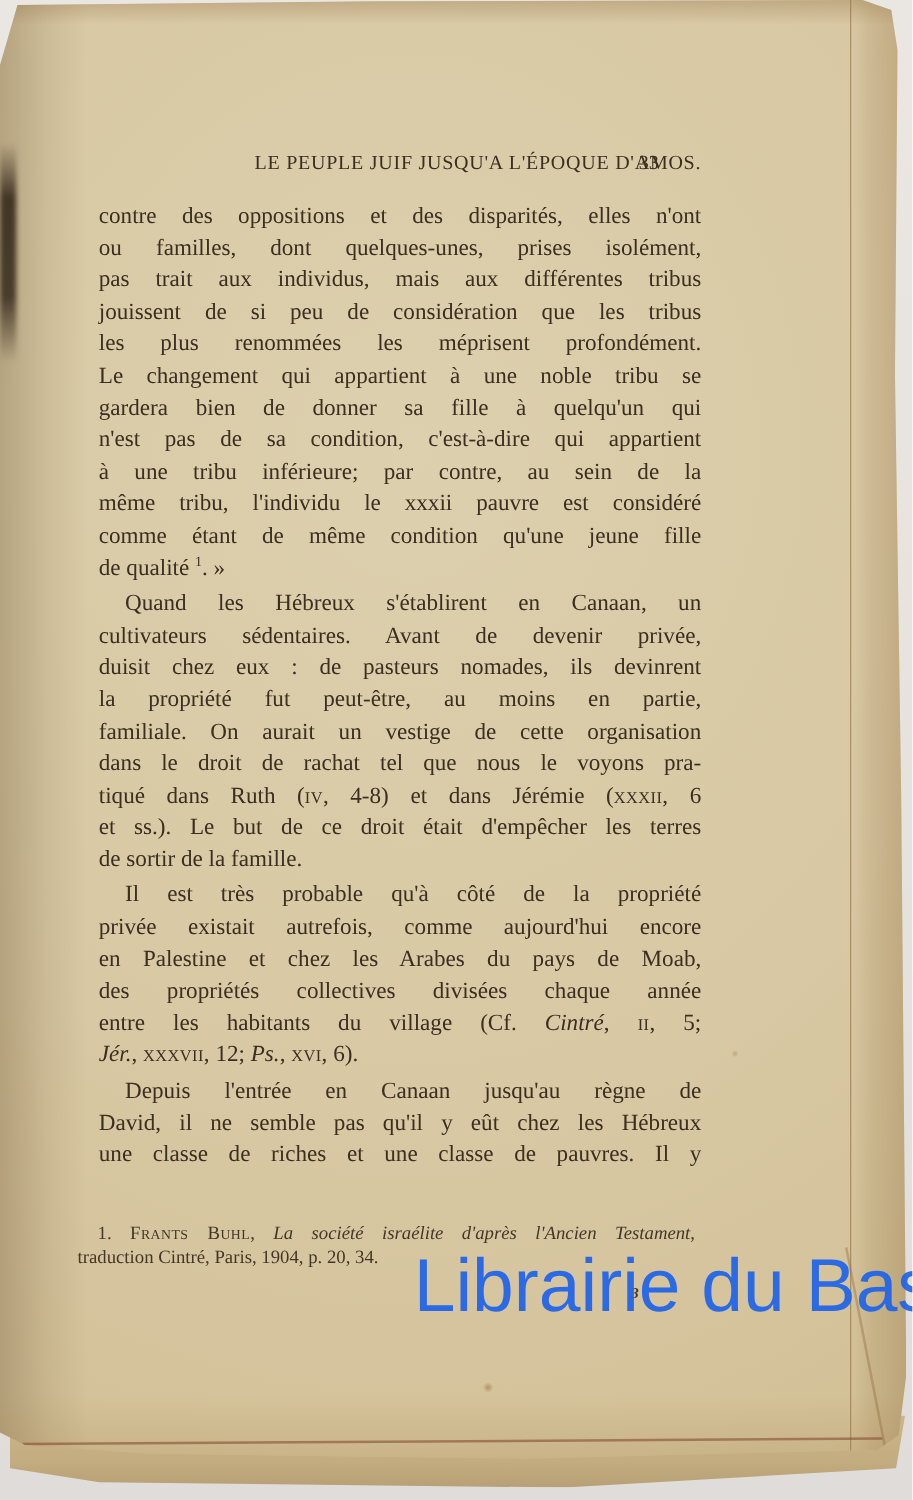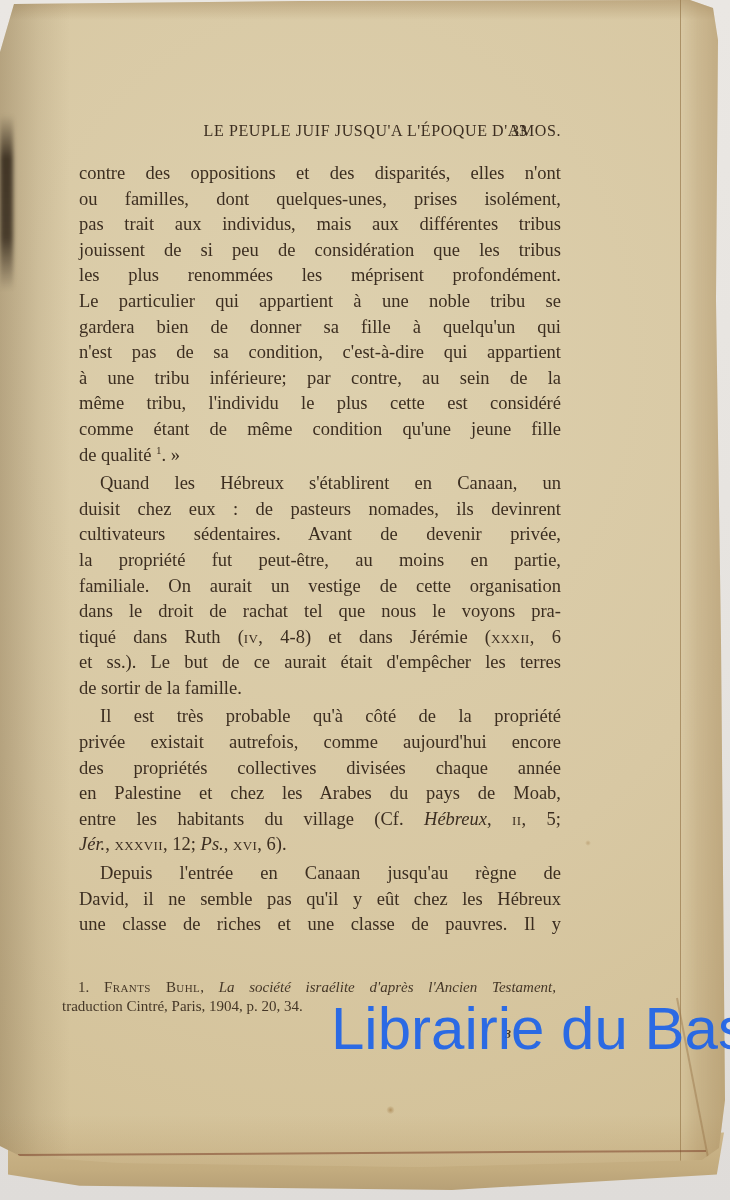--- a/index.html
+++ b/index.html
@@ -91,45 +91,45 @@
       <span class="page-number">33</span>
     </div>
 
     <div class="body-text">
         <div class="para">
           <div class="line"><span>contre des oppositions et des disparités, elles n'ont</span></div>
           <div class="line"><span>ou familles, dont quelques-unes, prises isolément,</span></div>
           <div class="line"><span>pas trait aux individus, mais aux différentes tribus</span></div>
           <div class="line"><span>jouissent de si peu de considération que les tribus</span></div>
           <div class="line"><span>les plus renommées les méprisent profondément.</span></div>
-          <div class="line"><span>Le particulier qui appartient à une noble tribu se</span></div>
+          <div class="line"><span>Le changement qui appartient à une noble tribu se</span></div>
           <div class="line"><span>gardera bien de donner sa fille à quelqu'un qui</span></div>
           <div class="line"><span>n'est pas de sa condition, c'est-à-dire qui appartient</span></div>
           <div class="line"><span>à une tribu inférieure; par contre, au sein de la</span></div>
-          <div class="line"><span>même tribu, l'individu le plus cette est considéré</span></div>
+          <div class="line"><span>même tribu, l'individu le xxxii pauvre est considéré</span></div>
           <div class="line"><span>comme étant de même condition qu'une jeune fille</span></div>
           <div class="line last"><span>de qualité </span><span class="sup">1</span><span>. »</span></div>
         </div>
         <div class="para">
           <div class="line indent"><span>Quand les Hébreux s'établirent en Canaan, un</span></div>
+          <div class="line"><span>cultivateurs sédentaires. Avant de devenir privée,</span></div>
           <div class="line"><span>duisit chez eux : de pasteurs nomades, ils devinrent</span></div>
-          <div class="line"><span>cultivateurs sédentaires. Avant de devenir privée,</span></div>
           <div class="line"><span>la propriété fut peut-être, au moins en partie,</span></div>
           <div class="line"><span>familiale. On aurait un vestige de cette organisation</span></div>
           <div class="line"><span>dans le droit de rachat tel que nous le voyons pra-</span></div>
           <div class="line"><span>tiqué dans Ruth (</span><span class="sc">iv</span><span>, 4-8) et dans Jérémie (</span><span class="sc">xxxii</span><span>, 6</span></div>
-          <div class="line"><span>et ss.). Le but de ce aurait était d'empêcher les terres</span></div>
+          <div class="line"><span>et ss.). Le but de ce droit était d'empêcher les terres</span></div>
           <div class="line last"><span>de sortir de la famille.</span></div>
         </div>
         <div class="para">
           <div class="line indent"><span>Il est très probable qu'à côté de la propriété</span></div>
           <div class="line"><span>privée existait autrefois, comme aujourd'hui encore</span></div>
+          <div class="line"><span>en Palestine et chez les Arabes du pays de Moab,</span></div>
           <div class="line"><span>des propriétés collectives divisées chaque année</span></div>
-          <div class="line"><span>en Palestine et chez les Arabes du pays de Moab,</span></div>
-          <div class="line"><span>entre les habitants du village (Cf. </span><span class="i">Hébreux</span><span>, </span><span class="sc">ii</span><span>, 5;</span></div>
+          <div class="line"><span>entre les habitants du village (Cf. </span><span class="i">Cintré</span><span>, </span><span class="sc">ii</span><span>, 5;</span></div>
           <div class="line last"><span class="i">Jér.</span><span>, </span><span class="sc">xxxvii</span><span>, 12; </span><span class="i">Ps.</span><span>, </span><span class="sc">xvi</span><span>, 6).</span></div>
         </div>
         <div class="para">
           <div class="line indent"><span>Depuis l'entrée en Canaan jusqu'au règne de</span></div>
           <div class="line"><span>David, il ne semble pas qu'il y eût chez les Hébreux</span></div>
           <div class="line"><span>une classe de riches et une classe de pauvres. Il y</span></div>
         </div>
       </div>
 
     <div class="footnote">

